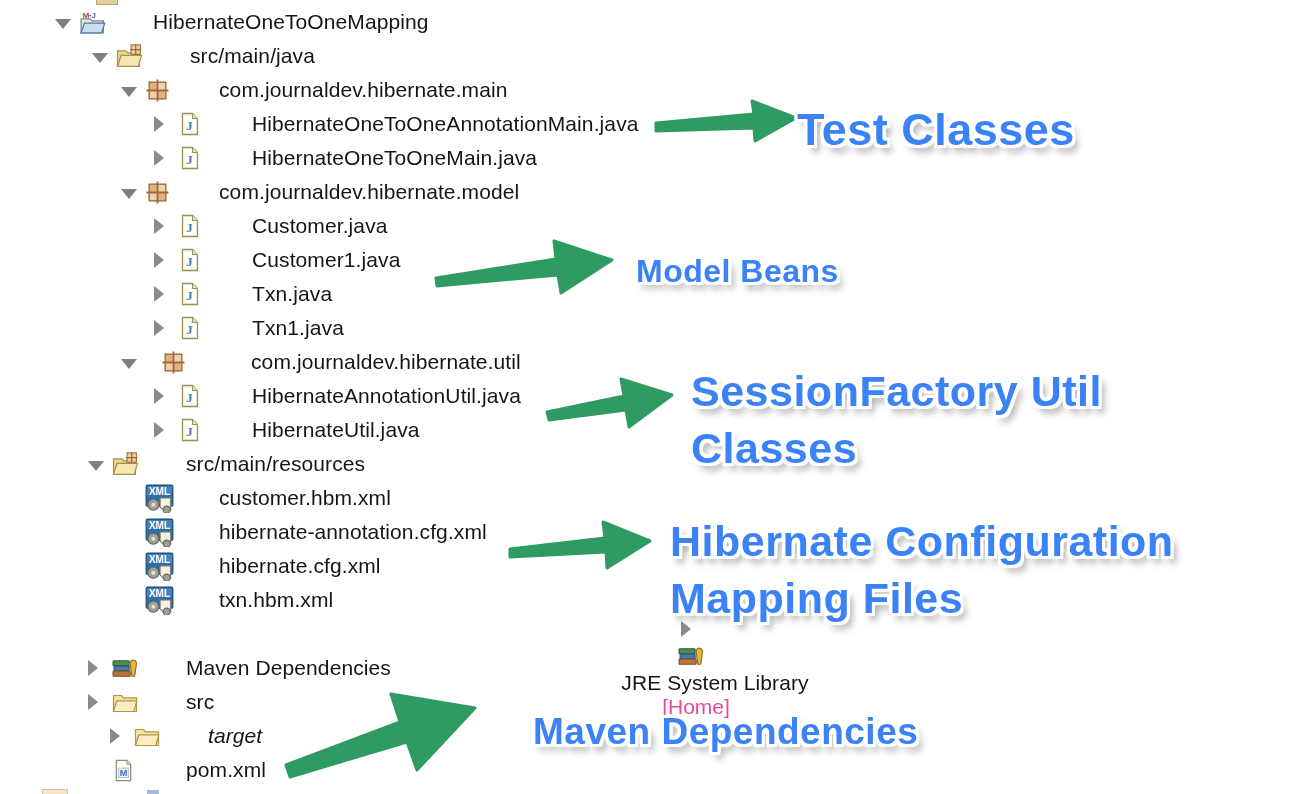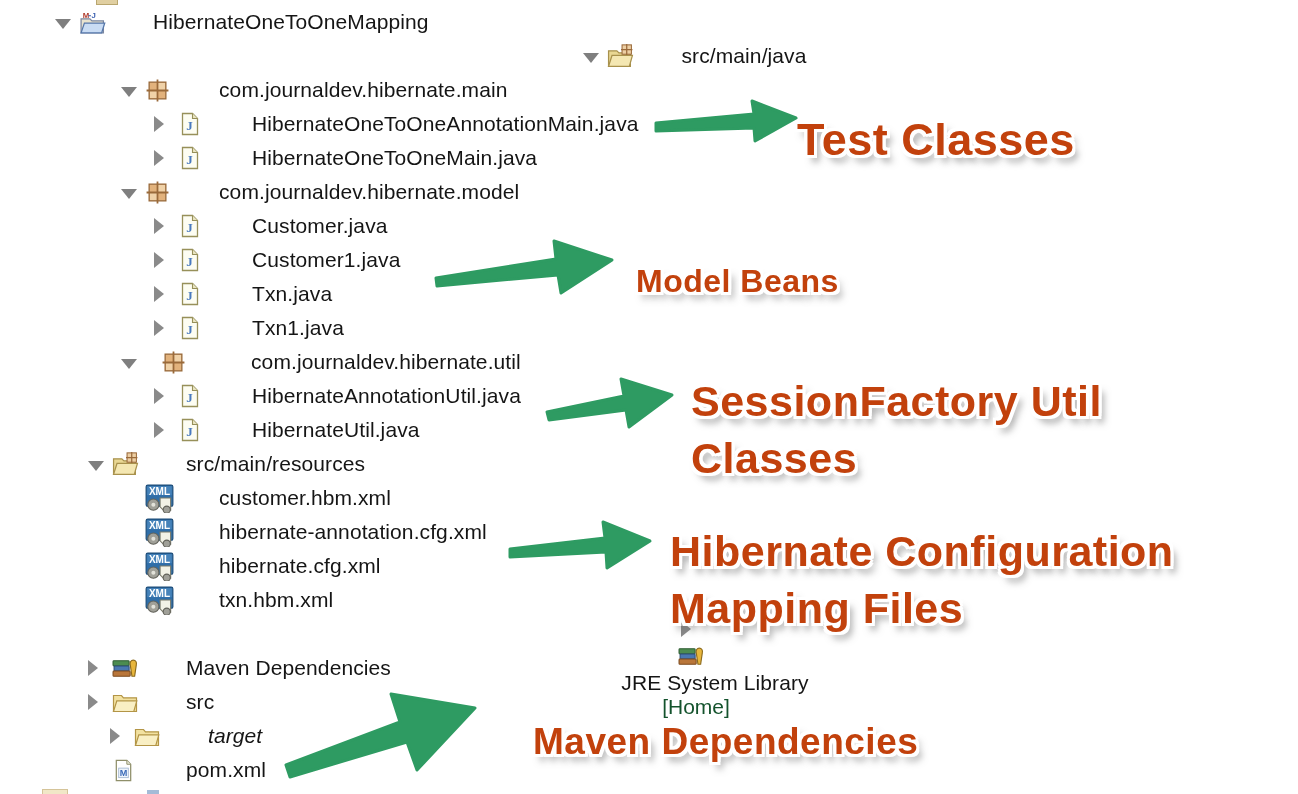--- a/index.html
+++ b/index.html
@@ -8,30 +8,30 @@
   #stage { position:relative; width:1298px; height:794px; background:#fff; }
 
   
   #tree { position:absolute; left:0; top:5px; width:100%; }
   .row { height:34px; display:flex; align-items:center; }
   .twist { width:24px; height:20px; flex:0 0 24px; display:flex; align-items:center; }
   .twist.open::before { content:""; border-left:8px solid transparent; border-right:8px solid transparent; border-top:10px solid #7f7f7f; margin-top:3px; }
   .twist.closed::before { content:""; border-top:8px solid transparent; border-bottom:8px solid transparent; border-left:10px solid #8a8a8a; }
   .ticon { width:30px; flex:0 0 30px; display:flex; align-items:center; }
   .tlabel { font-size:21px; color:#151515; white-space:nowrap; letter-spacing:0.1px;margin-left:44px; }
-  .tsuffix { font-size:21px; color:#14532d; white-space:nowrap; margin-left:6px; }
+  .tsuffix { font-size:21px; color:#ec4899; white-space:nowrap; margin-left:6px; }
 
   
-  .annotation { position:absolute; font-weight:bold; color:#c2410c; white-space:pre-line;
+  .annotation { position:absolute; font-weight:bold; color:#3b82f6; white-space:pre-line;
     letter-spacing:0.5px; line-height:1.32;
     text-shadow:
       -3px 0 0 #fff, 3px 0 0 #fff, 0 -3px 0 #fff, 0 3px 0 #fff,
       -2px -2px 0 #fff, 2px -2px 0 #fff, -2px 2px 0 #fff, 2px 2px 0 #fff,
       -3px -3px 0 #fff, 3px -3px 0 #fff, -3px 3px 0 #fff, 3px 3px 0 #fff,
-      5px 7px 7px rgba(90,90,90,0.55); margin-top: 10px; }
+      5px 7px 7px rgba(90,90,90,0.55); }
   .lbl-test      { left:797px; top:100px; font-size:45px; }
   .lbl-model     { left:636px; top:250px; font-size:32px; }
   .lbl-session   { left:691px; top:363px; font-size:43px; }
   .lbl-hibernate { left:670px; top:513px; font-size:43px; }
   .lbl-maven     { left:533px; top:708px; font-size:37px; }
 
   #arrows { position:absolute; left:0; top:0; pointer-events:none; }
 
   .fragment { position:absolute; }
   #frag-top { left:96px; top:0; width:22px; height:5px; background:#d9c48a; border:1px solid #a8914c; border-top:none; opacity:.8; }
@@ -50,21 +50,21 @@
     <svg viewBox="0 0 26 24" width="27" height="25">
       <path d="M2 8.5 h8.5 l2 2 h11 v11.5 H2 Z" fill="#e9e3cf" stroke="#7a86a0" stroke-width="1.2"></path>
       <path d="M2 22 L5.2 12.5 H24.8 L21.8 22 Z" fill="#c9dcf4" stroke="#5577aa" stroke-width="1.2"></path>
       <text x="3.5" y="7.5" font-size="7.5" font-weight="bold" fill="#b03a2a" font-family="Liberation Sans, sans-serif">M</text>
       <text x="12" y="7.5" font-size="7.5" font-weight="bold" fill="#3a5fb0" font-family="Liberation Sans, sans-serif">J</text>
       <path d="M9 5.5 h2.5" stroke="#3a5fb0" stroke-width="1"></path>
     </svg>
   </span>
         <span class="tlabel">HibernateOneToOneMapping</span>
       </div>
-      <div class="row" style="padding-left: 92px; justify-content: center;">
+      <div class="row" style="padding-left: 92px;">
         <span class="twist open"></span>
         <span class="ticon">
     <svg viewBox="0 0 26 24" width="27" height="25">
       <path d="M1.5 6.5 h8 l2 2 h11 v13 H1.5 Z" fill="#e9d793" stroke="#a8914c" stroke-width="1.2"></path>
       <path d="M1.5 21.5 L4.8 11 H24.5 L21.5 21.5 Z" fill="#f4e7b2" stroke="#a8914c" stroke-width="1.2"></path>
       <g>
         <rect x="14.5" y="0.8" width="9" height="9" fill="#edcfa4" stroke="#9a6a3a" stroke-width="1"></rect>
         <path d="M19 0 v10.5 M13.5 5.3 h11" stroke="#9a6a3a" stroke-width="1.2"></path>
       </g>
     </svg>

